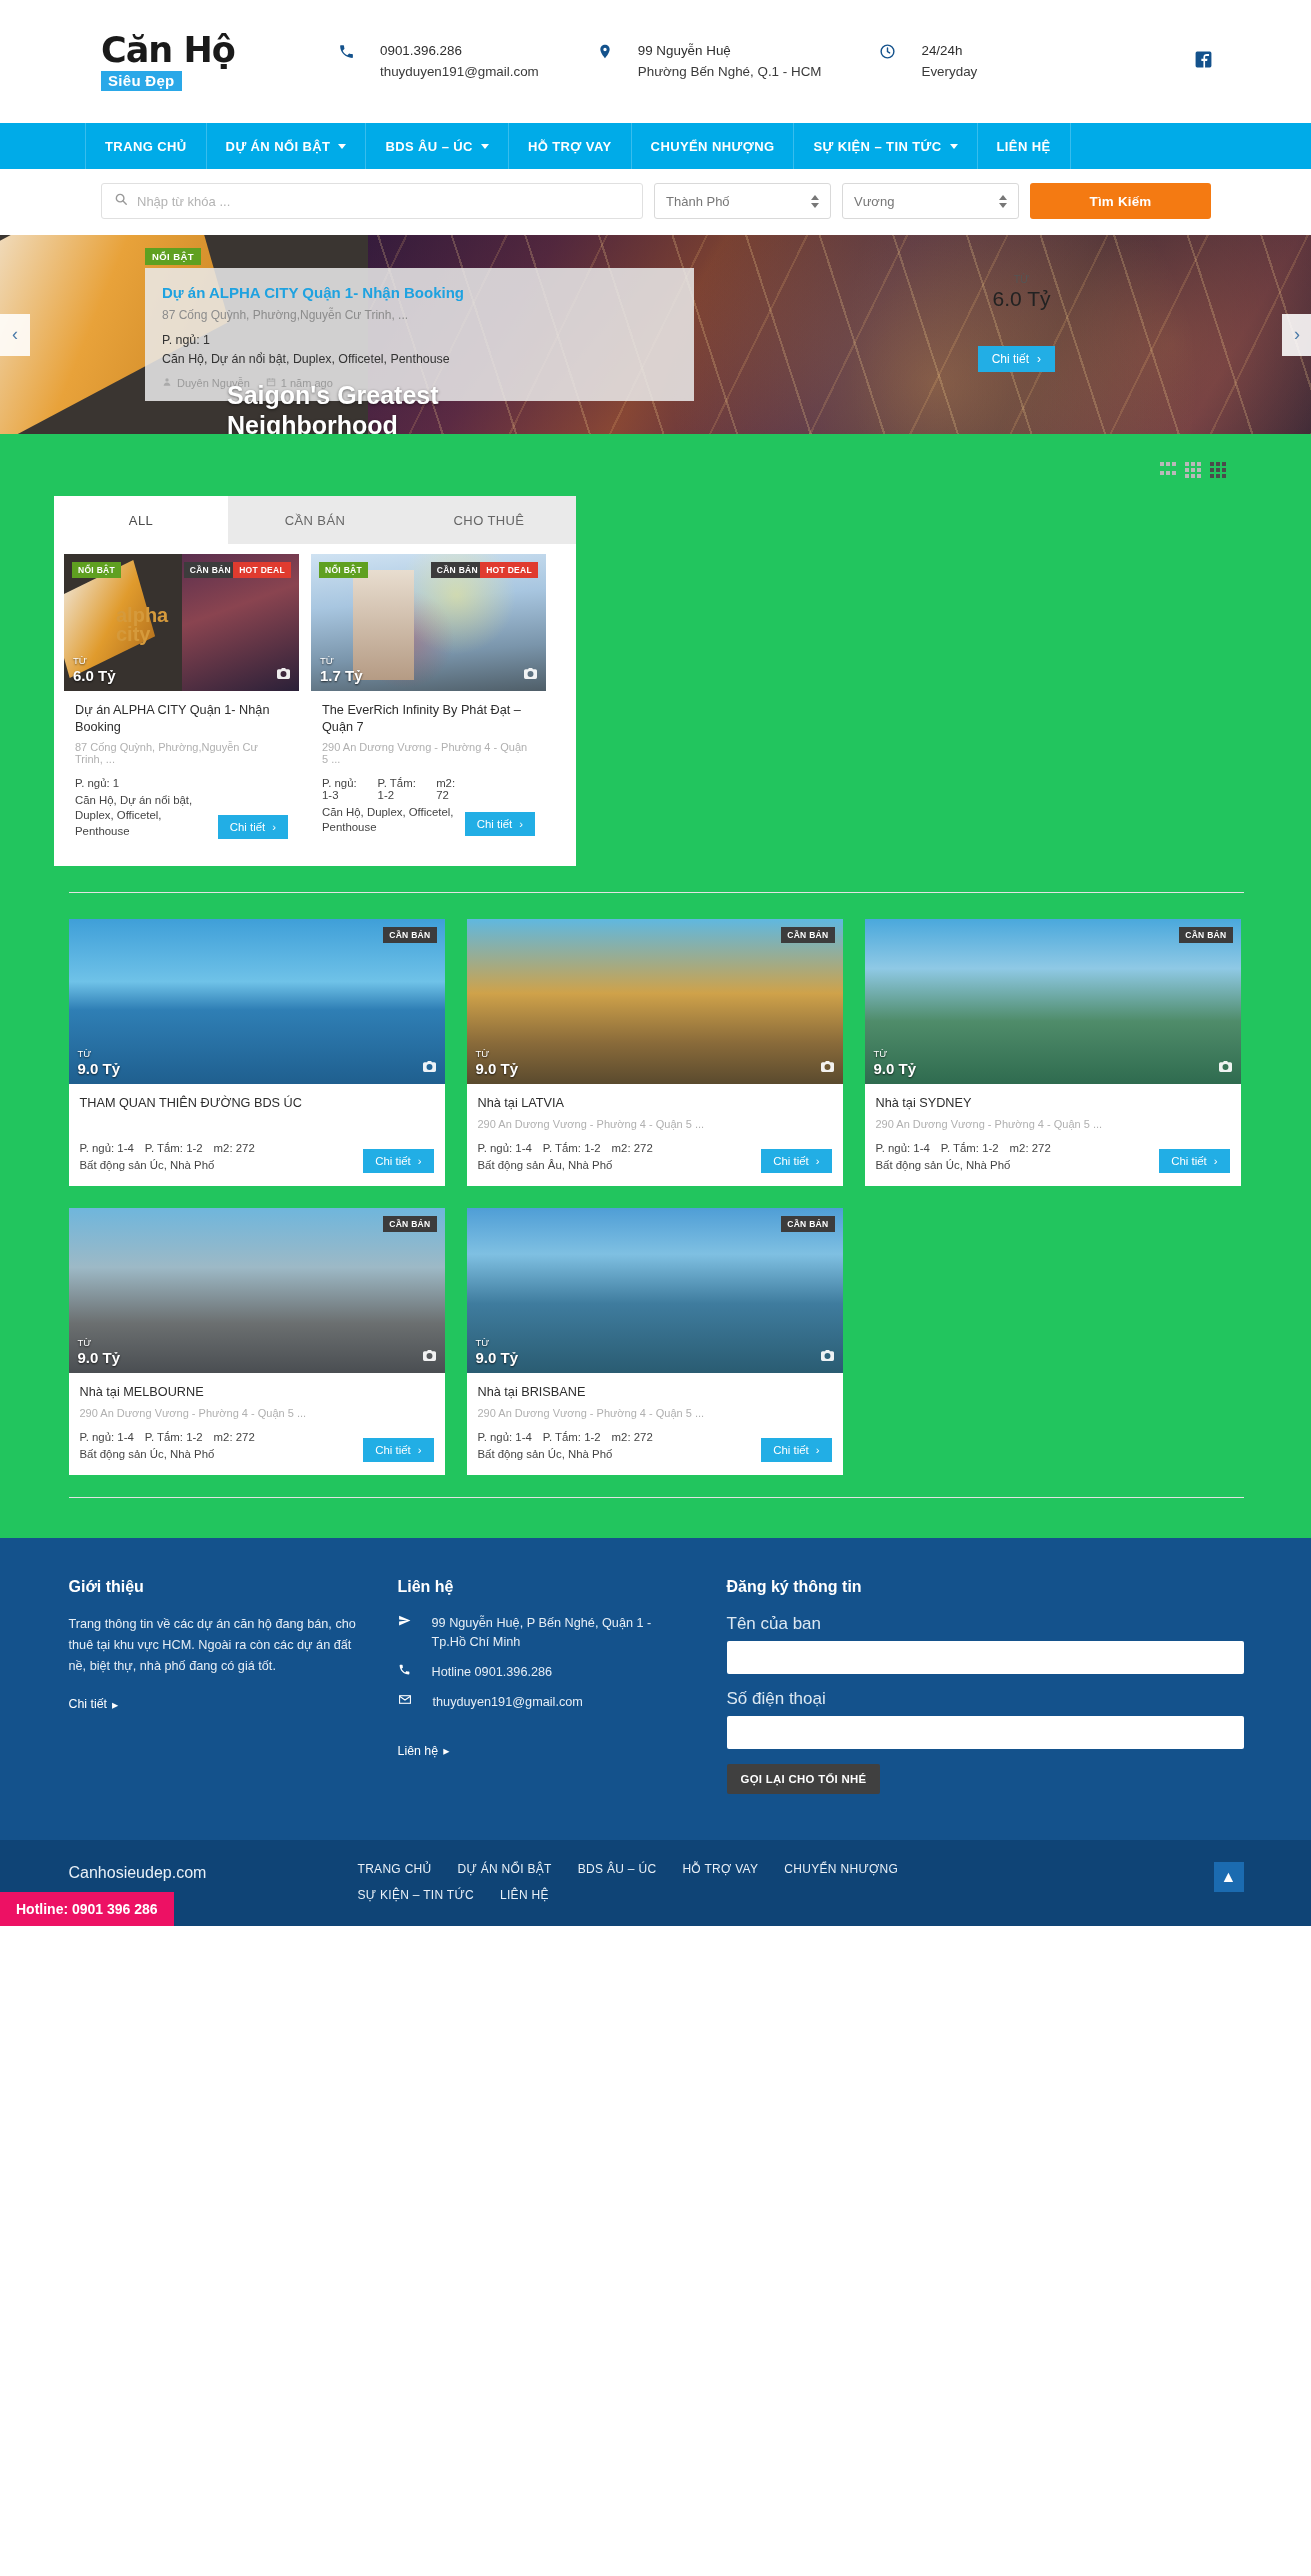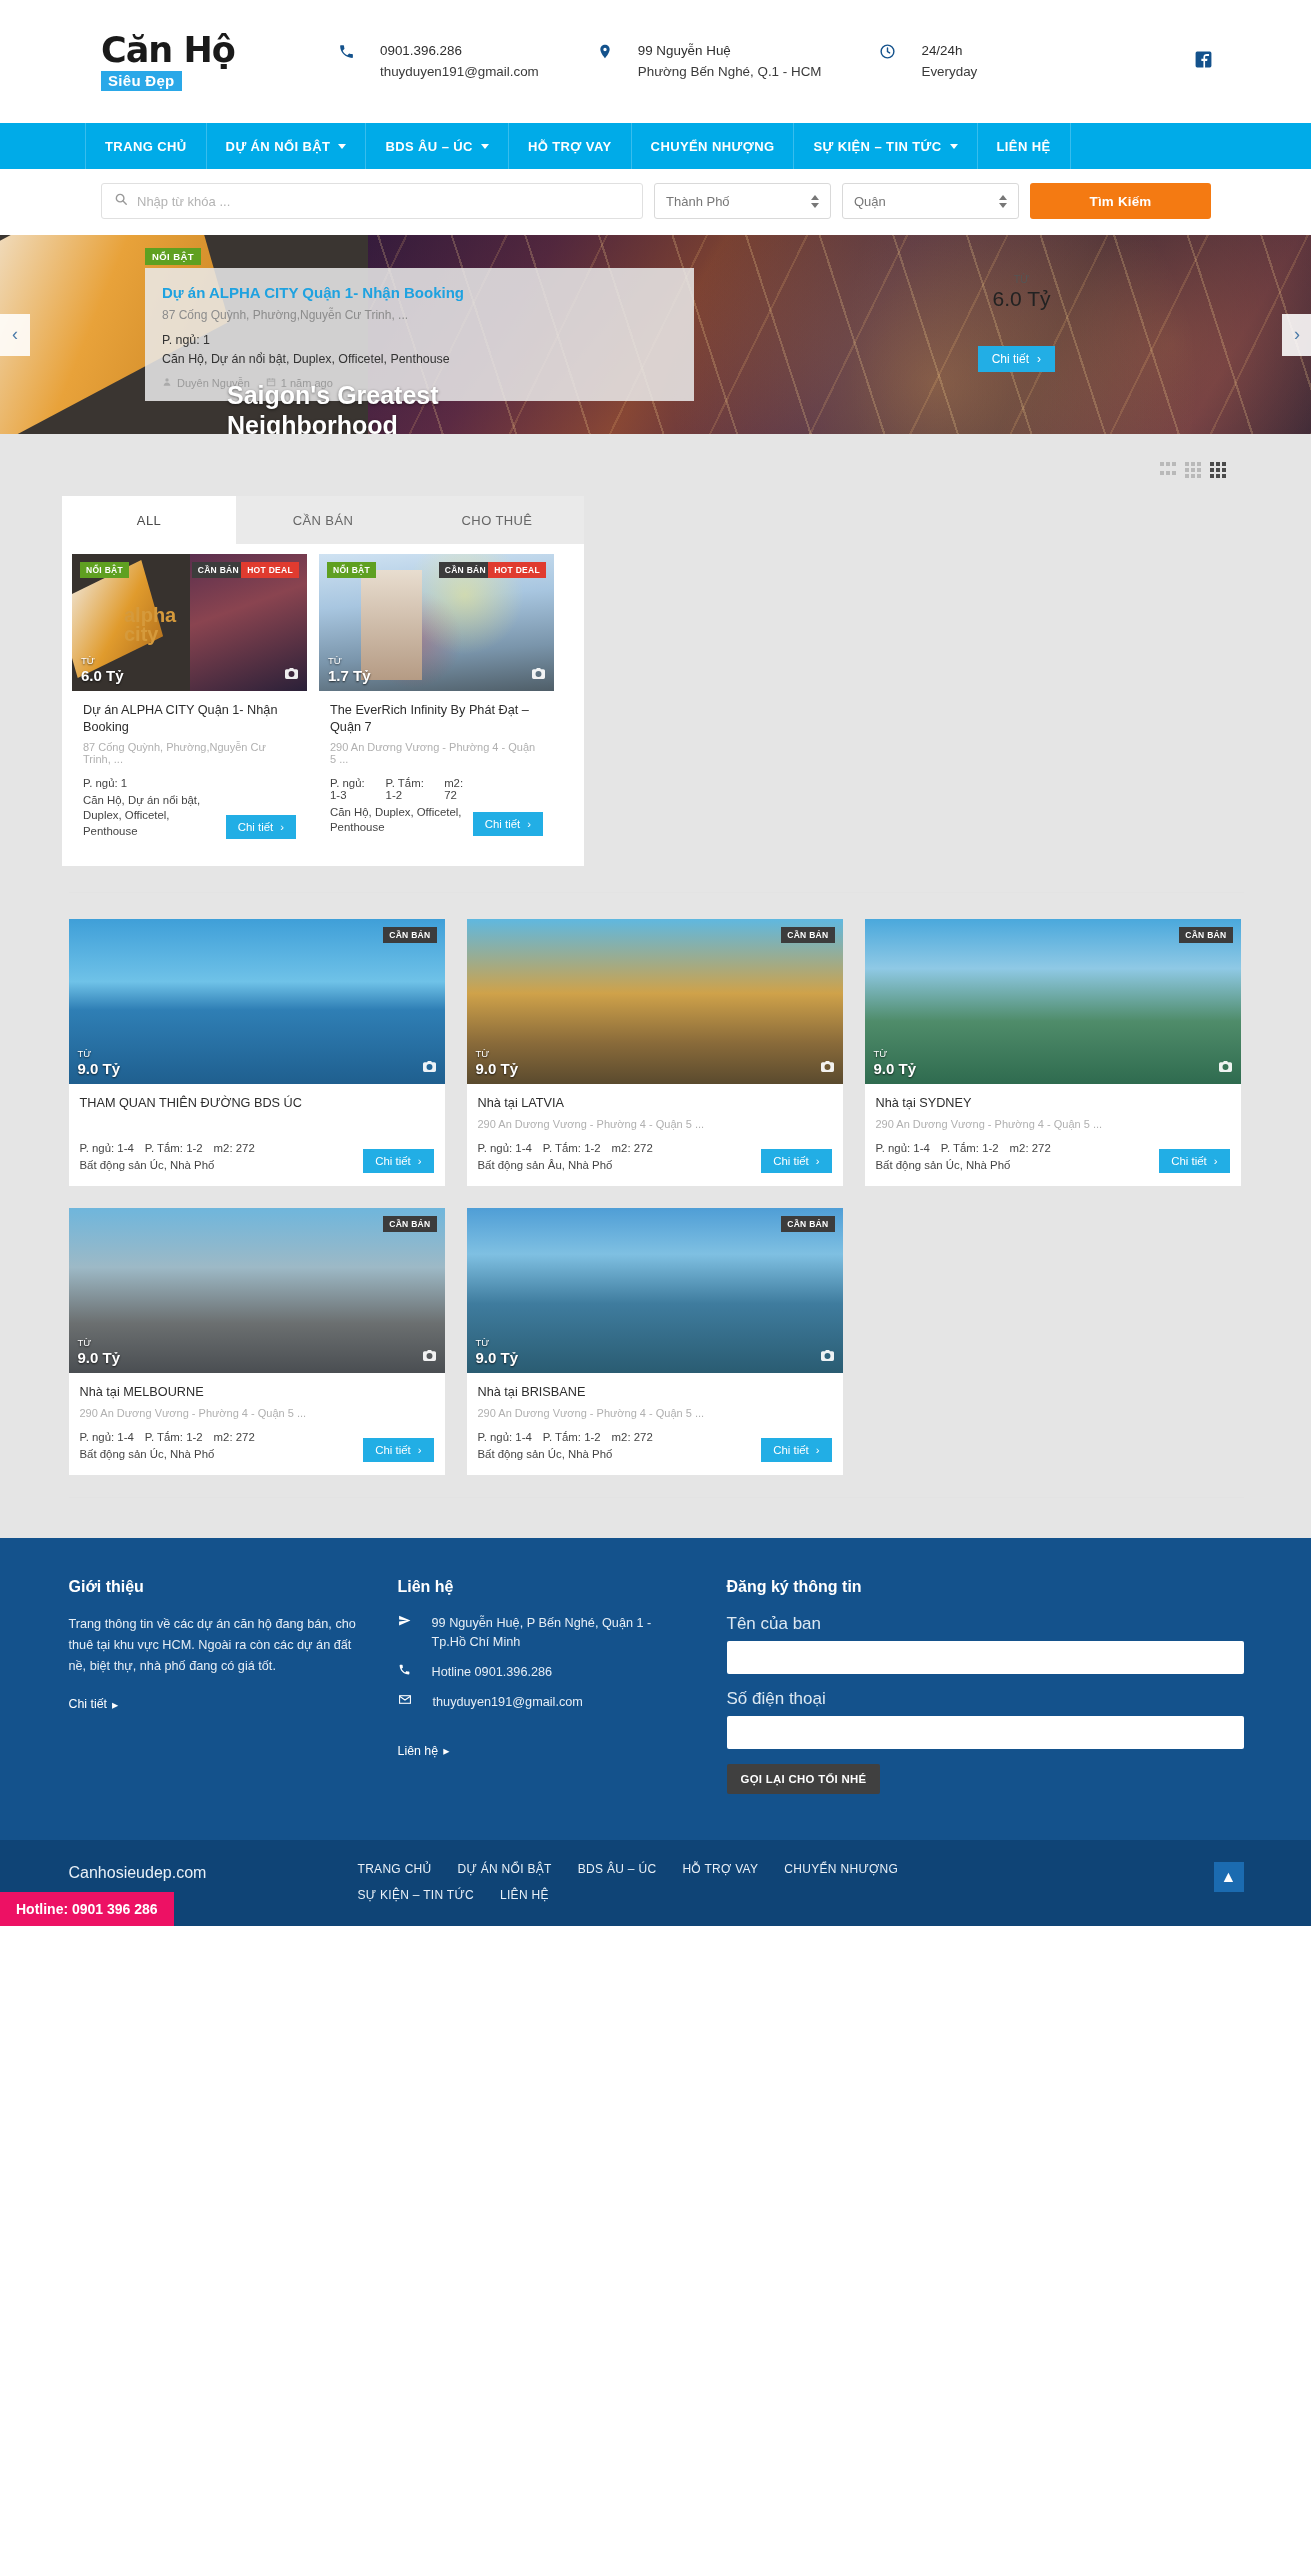--- a/index.html
+++ b/index.html
@@ -99,21 +99,21 @@
   .hero-title { position:absolute; left:227px; bottom:-6px; color:#fff; font-size:25px; font-weight:bold;
      line-height:1.18; z-index:3; text-shadow:0 1px 3px rgba(0,0,0,.5);}
   .arrow {
     position:absolute; top:50%; transform:translateY(-50%); width:30px; height:42px;
     background:rgba(255,255,255,.88); display:flex; align-items:center; justify-content:center;
     color:#4a7aa8; font-size:18px; cursor:pointer; z-index:6;
   }
   .arrow.l { left:0; } .arrow.r { right:0; }
 
   
-  .listing { background:#e5e5e5; padding:28px 16px 40px; }
+  .listing { background:#22c55e; padding:28px 8px 40px; }
   .view-row { width:1175px; margin:0 auto 18px; display:flex; justify-content:flex-end; gap:9px; padding-right:18px;}
   .vbtn { display:grid; gap:2px; cursor:pointer; }
   .vbtn.list { grid-template-columns:repeat(3,1fr); }
   .vbtn.grid2 { grid-template-columns:repeat(3,1fr); }
   .vbtn.grid3 { grid-template-columns:repeat(3,1fr); }
   .vbtn i { width:4px;height:4px;background:#b9b9b9; display:block;}
   .vbtn.active i { background:#4b4b4b; }
 
   .tabs { width:522px; margin:0 0 0 46px; display:flex; }
   .tab { flex:1; height:48px; display:flex; align-items:center; justify-content:center;
@@ -287,21 +287,21 @@
         <span class="ph">Nhập từ khóa ...</span>
       </div>
       <div class="sel">
         <span>Thành Phố</span>
         <span class="spin">
             <i class="up"></i>
             <i class="dn"></i>
           </span>
       </div>
       <div class="sel">
-        <span>Quận</span>
+        <span>Vương</span>
         <span class="spin">
             <i class="up"></i>
             <i class="dn"></i>
           </span>
       </div>
       <button class="btn-search">Tìm Kiếm</button>
     </div>
   </div>
 
   <div class="hero">

